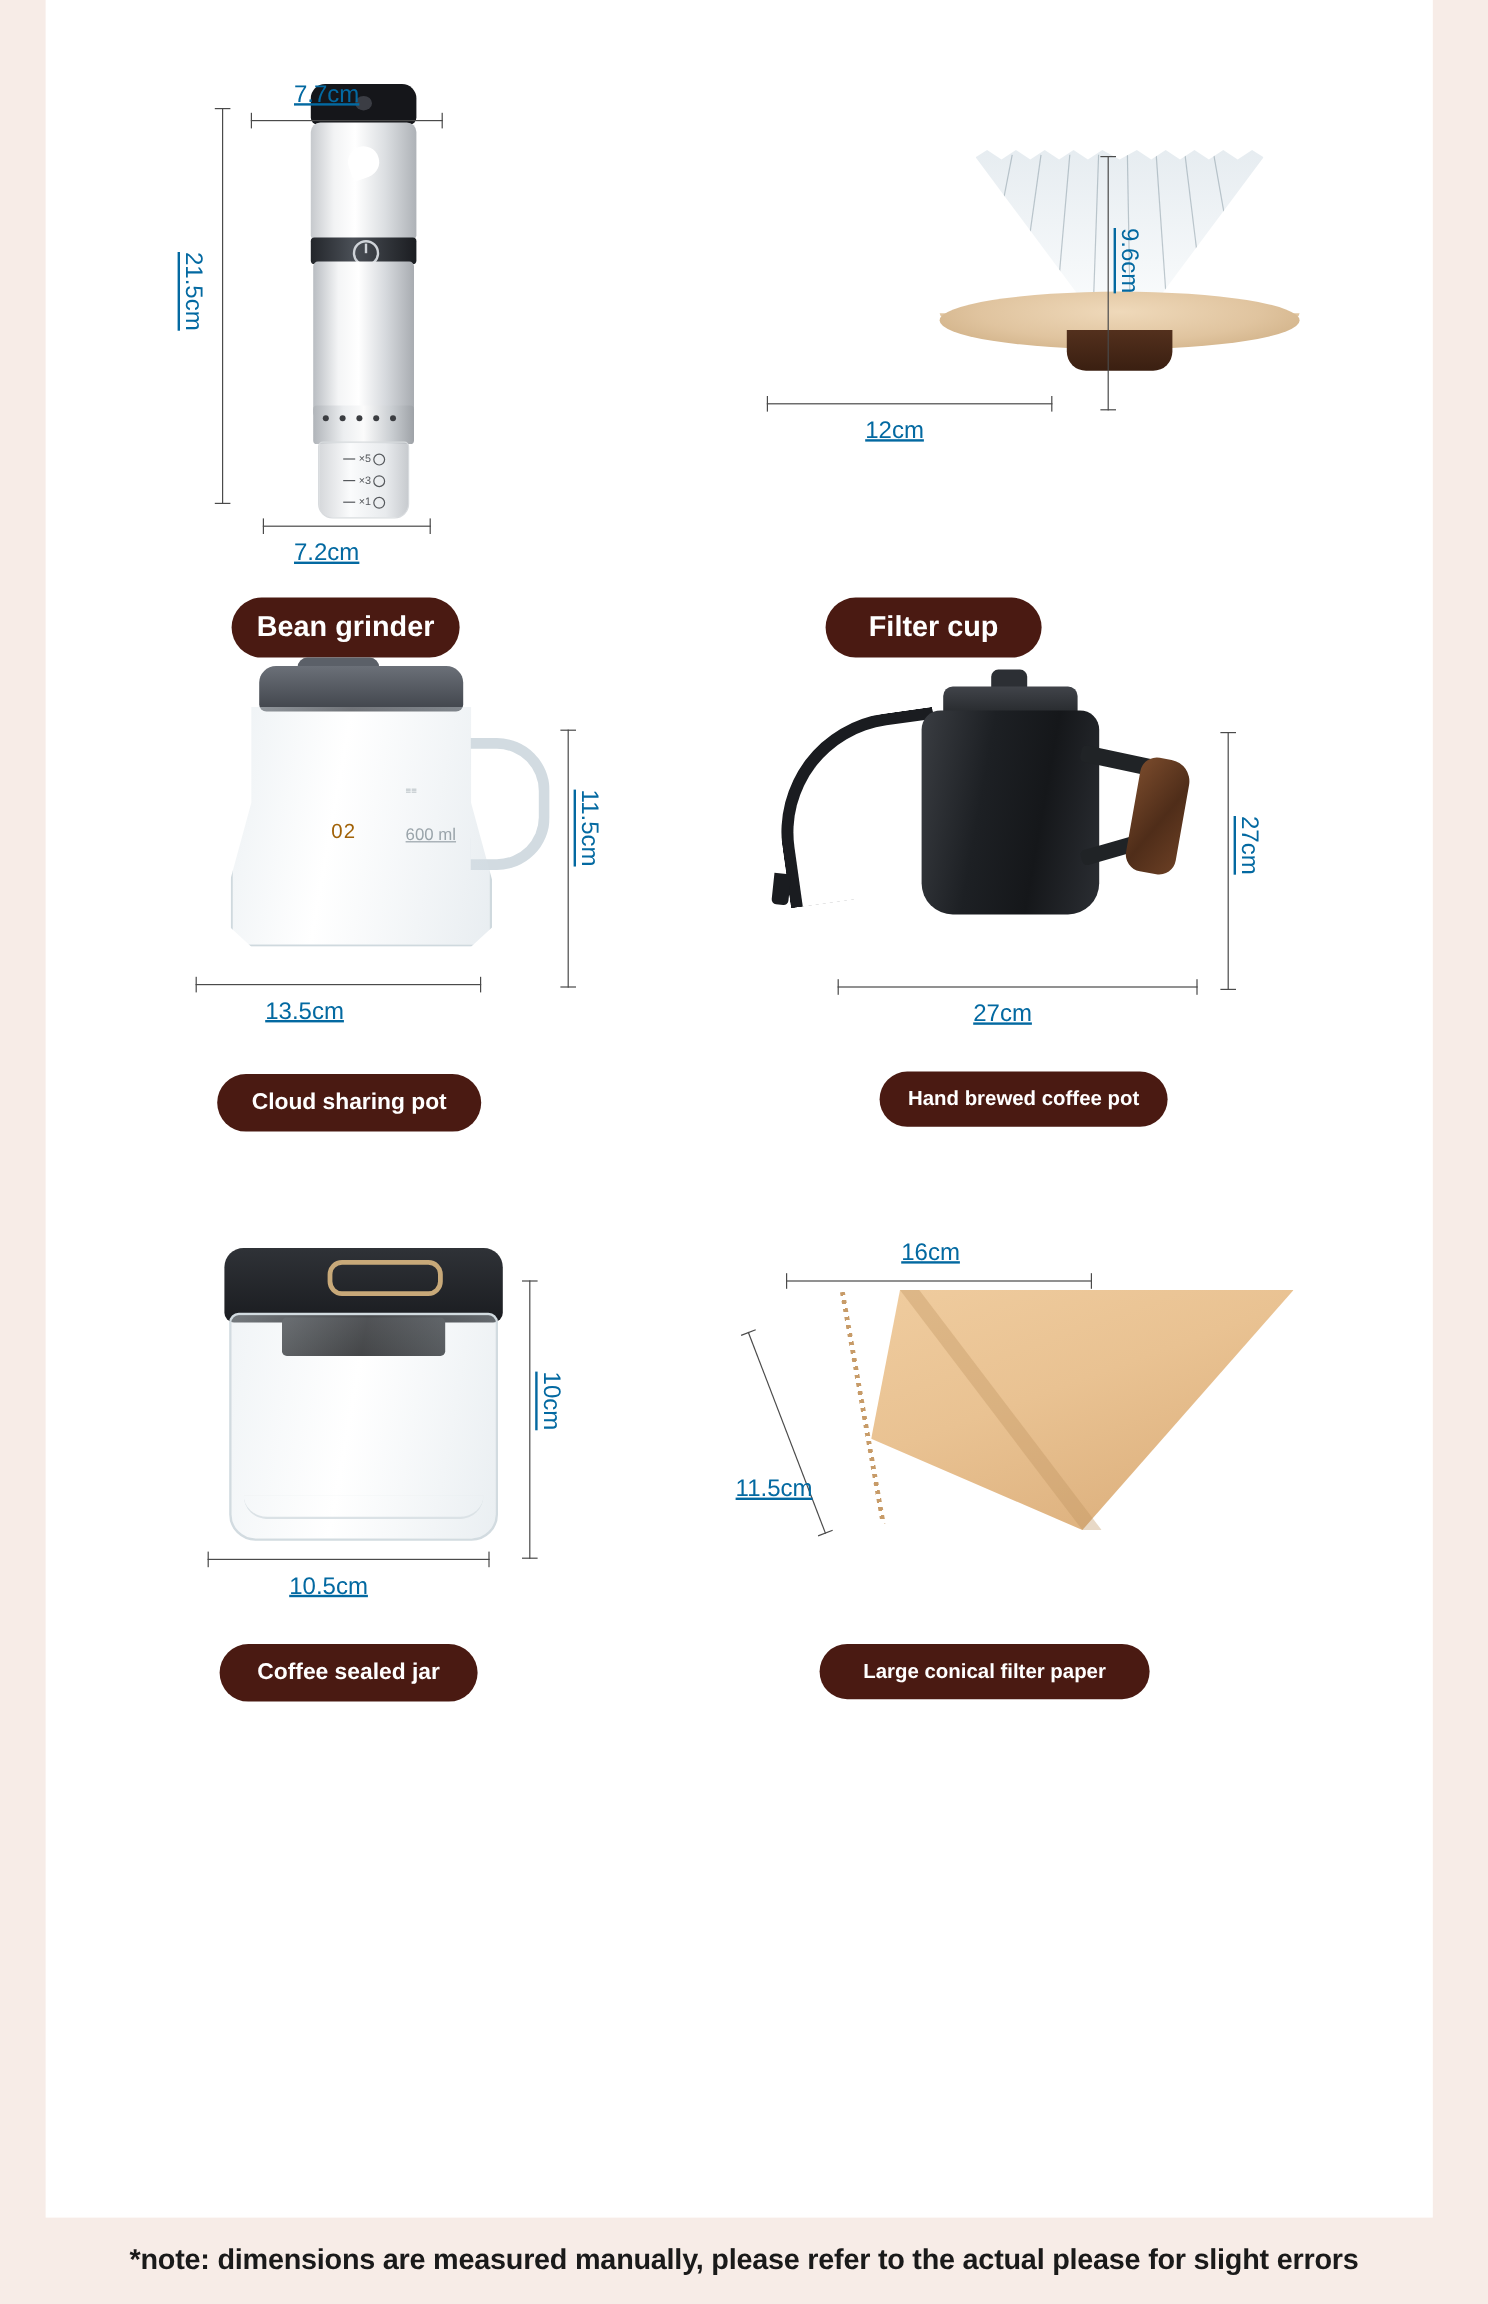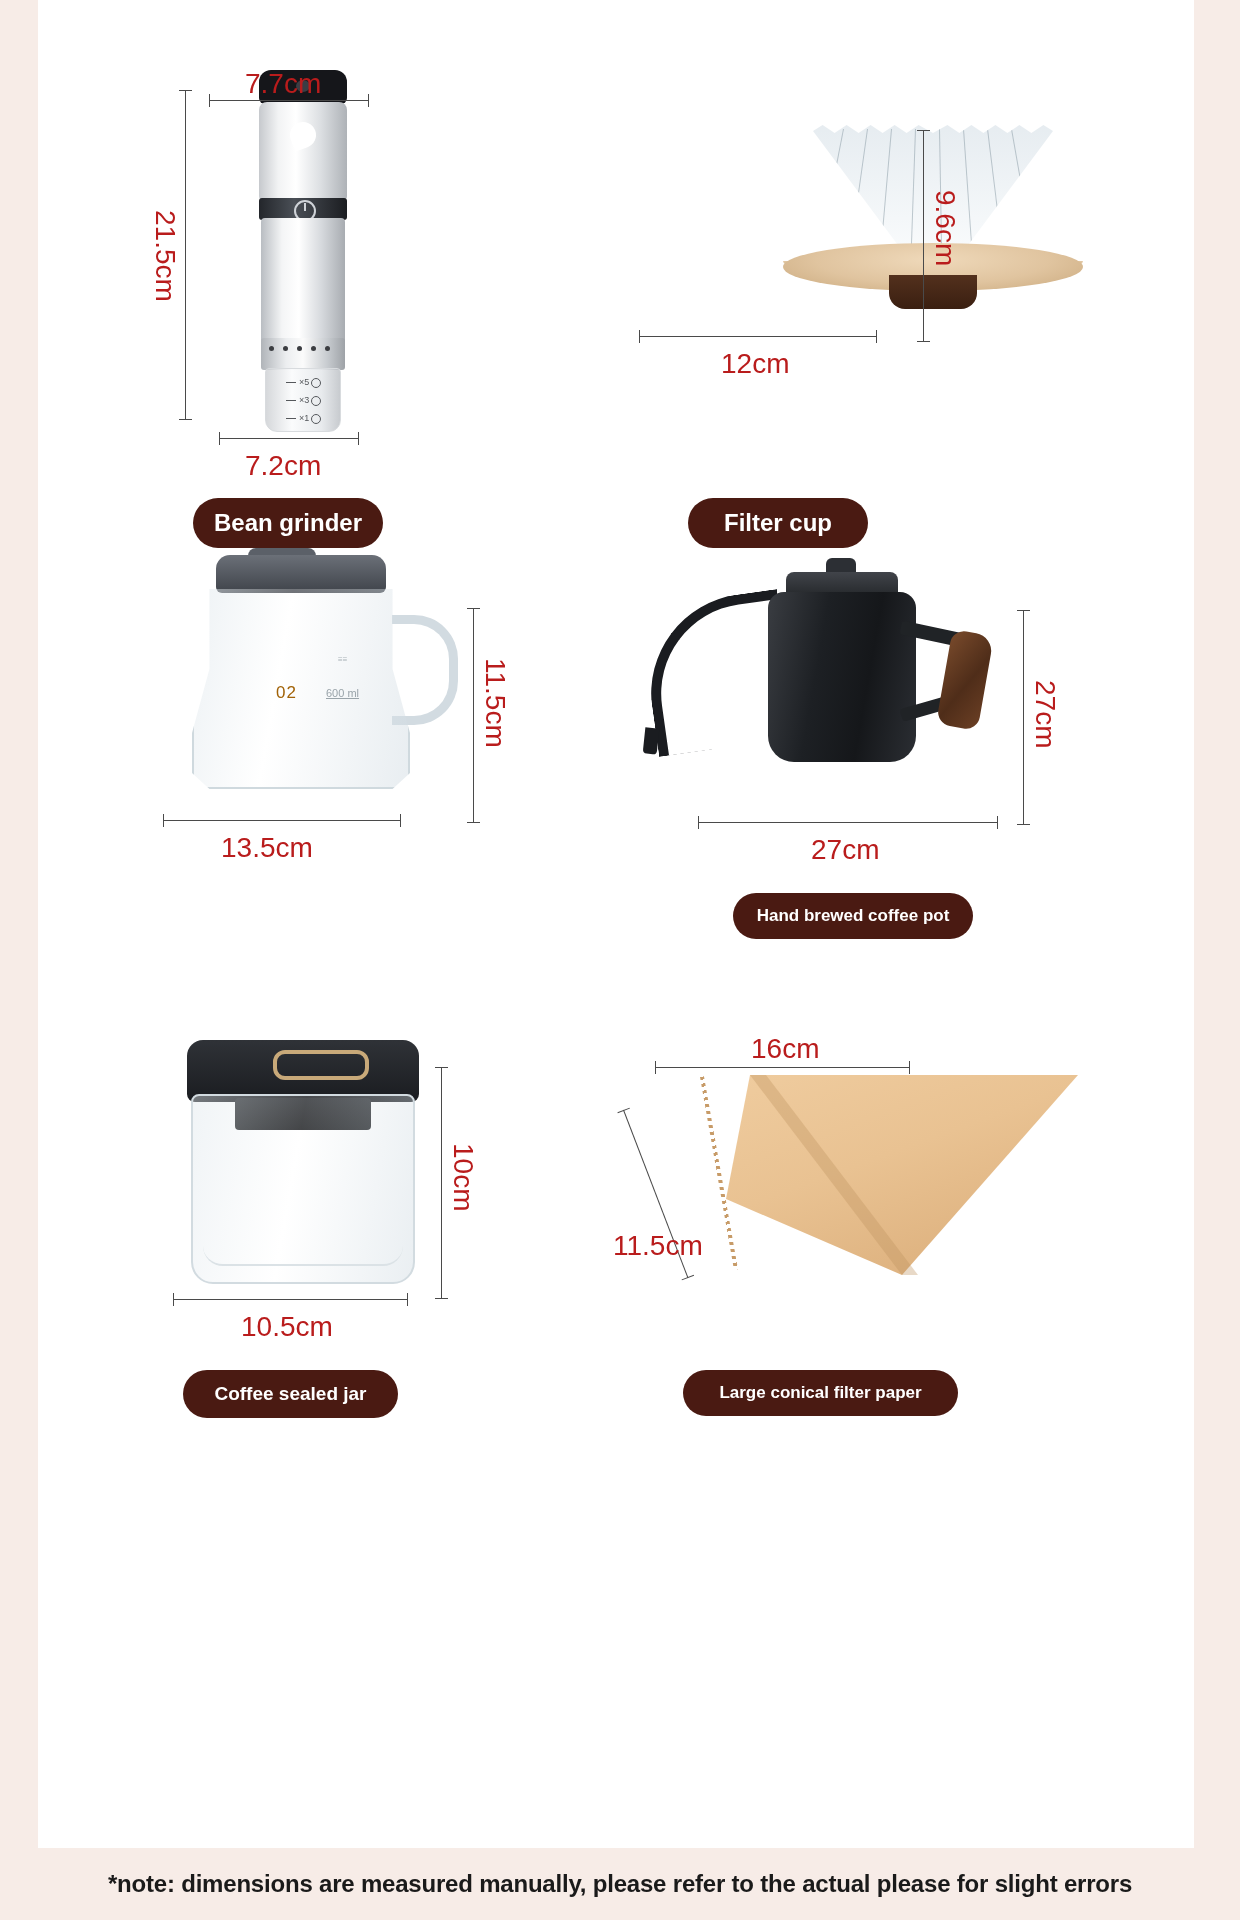--- a/index.html
+++ b/index.html
@@ -94,23 +94,24 @@
     left: -6px;
     width: 13px;
     height: 1px;
     background: #4a4a4a;
   }
   .dim-v::before { top: 0; }
   .dim-v::after { bottom: 0; }
 
   .dim-label {
     position: absolute;
-    font-size: 28px;
-    color: #b91c1c;
+    font-size: 20px;
+    color: #0369a1;
     white-space: nowrap;
+    text-decoration: underline;
   }
   .dim-label.vert {
     writing-mode: vertical-rl;
     text-orientation: mixed;
   }
 
   .note {
     position: absolute;
     left: 0;
     bottom: 22px;
@@ -241,21 +242,21 @@
     position: absolute; left: 214px; top: 60px; width: 66px; height: 110px;
     border: 9px solid #d2dbe1; border-left: none;
     border-radius: 0 44px 44px 0;
     box-sizing: border-box;
   }
   .cs-mark {
     position: absolute; left: 98px; top: 128px; font-size: 17px; color: #a16207;
     letter-spacing: 1px;
   }
   .cs-mark2 {
-    position: absolute; left: 148px; top: 132px; font-size: 11px; color: #9aa4aa; text-decoration: underline;
+    position: absolute; left: 160px; top: 132px; font-size: 14px; color: #9aa4aa; text-decoration: underline;
   }
   .cs-mark3 {
     position: absolute; left: 160px; top: 100px; font-size: 8px; color: #aab3b8;
   }
 
   
   .kt-wrap { position: absolute; left: 15px; top: 20px; width: 400px; height: 240px; }
   .kt-body {
     position: absolute; left: 130px; top: 42px; width: 148px; height: 170px;
     background: linear-gradient(100deg,#3a3d42 0%,#1d2024 35%,#15171a 65%,#2b2e33 100%);
@@ -432,20 +433,21 @@
             <div class="cs-mark2">600 ml</div>
             <div class="cs-mark3">≡≡</div>
           </div>
 
           <div class="dim-v" style="left:410px; top:78px; height:215px;"></div>
           <div class="dim-label vert" style="left:416px; top:128px;">11.5cm</div>
 
           <div class="dim-h" style="left:100px; top:290px; width:238px;"></div>
           <div class="dim-label" style="left:158px; top:302px;">13.5cm</div>
         </div>
+        <div class="pill mid" style="left:118px; top:365px; width:220px;">Cloud sharing pot</div>
       </div>
 
       <div class="cell r1 c1">
         <div class="art">
           <div class="kt-wrap">
             <div class="kt-spout"></div>
             <div class="kt-spout-tip"></div>
             <div class="kt-knob"></div>
             <div class="kt-lid"></div>
             <div class="kt-body"></div>

